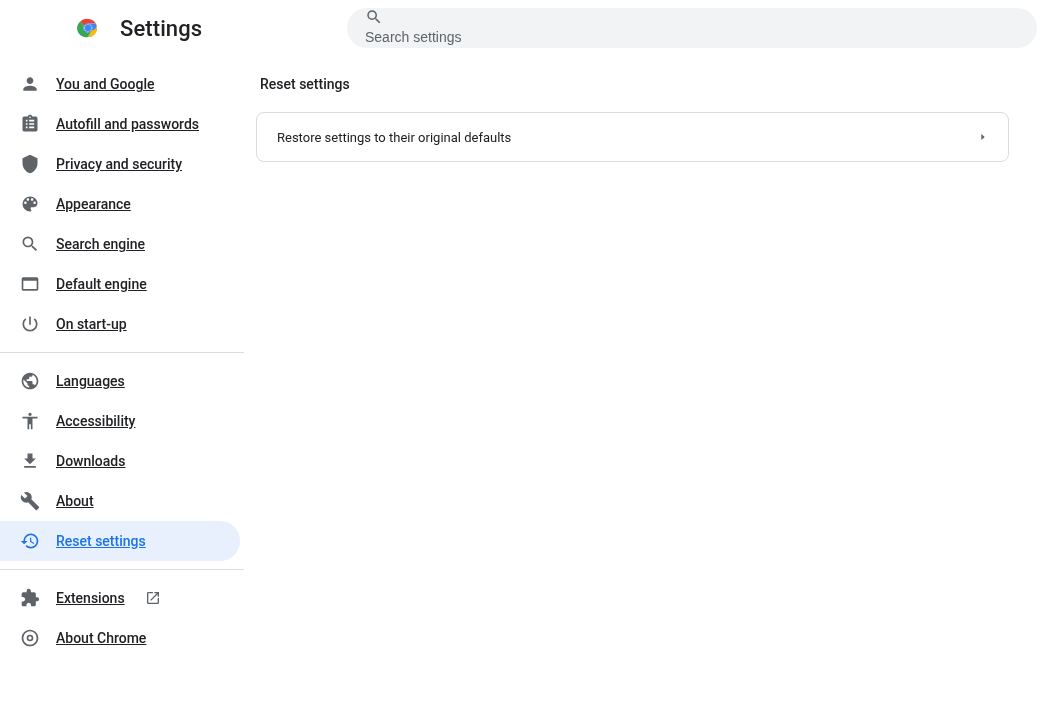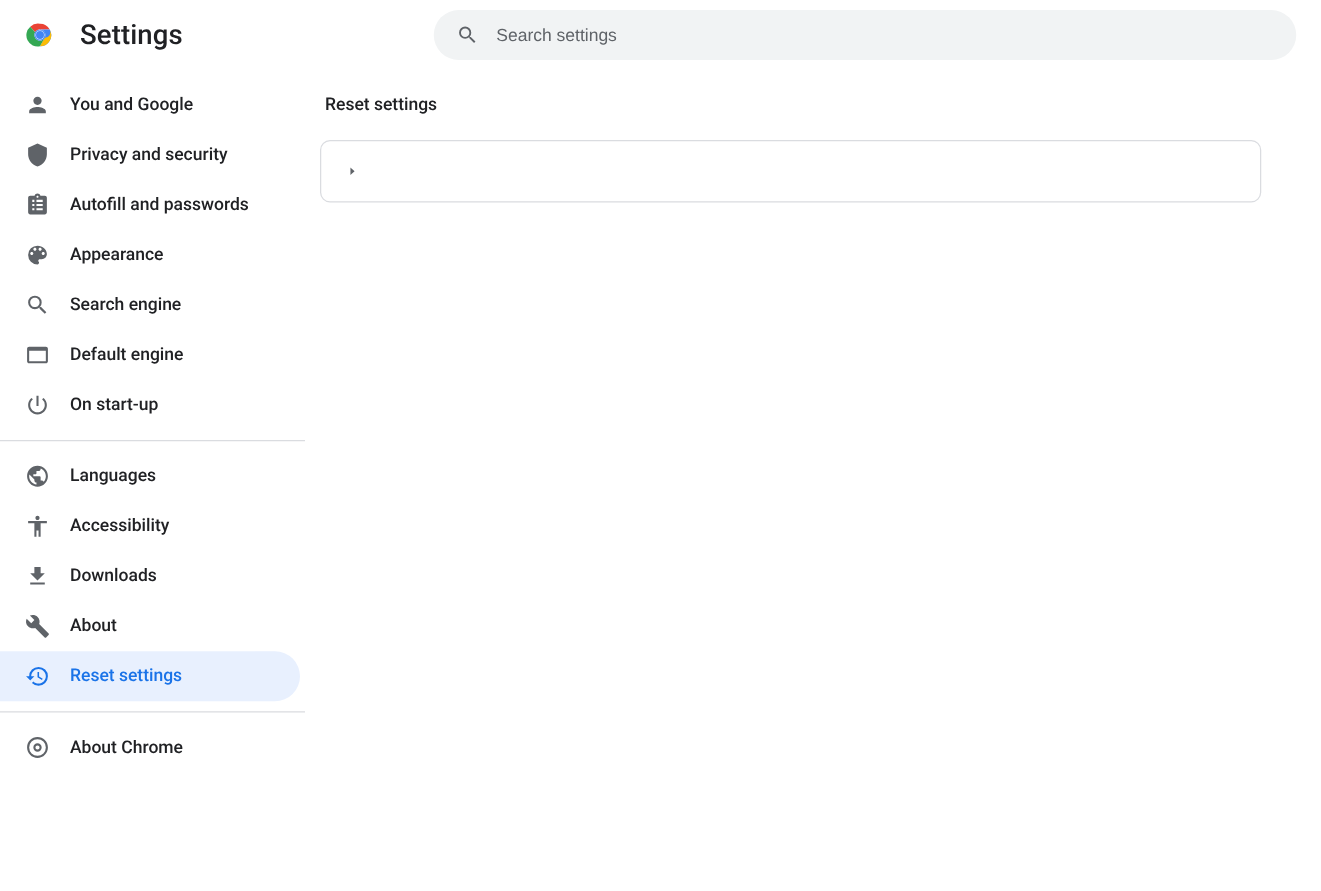--- a/index.html
+++ b/index.html
@@ -12,21 +12,22 @@
       background: #ffffff;
       color: #202124;
       width: 1057px;
       height: 713px;
       overflow: hidden;
     }
     .header {
       display: flex;
       align-items: center;
       height: 56px;
-      padding: 0 20px 0 20px;
+      padding: 0 20px 0 32px;
+      margin-left: 44px;
     }
     .chrome-logo {
       width: 24px;
       height: 24px;
       margin-right: 20px;
       flex-shrink: 0;
     }
     .header-title {
       font-size: 22px;
       font-weight: 500;
@@ -35,20 +36,21 @@
     }
     .search-container {
       margin-left: auto;
       width: 690px;
       height: 40px;
       background: #f1f3f4;
       border-radius: 20px;
       display: flex;
       padding: 0 18px;
       position: relative;
+      flex-direction: column;
     }
     .search-icon-header {
       color: #5f6368;
       margin-right: 14px;
       display: flex;
       align-items: center;
     }
     .search-input {
       border: none;
       background: transparent;
@@ -70,20 +72,21 @@
     }
     .nav-item {
       display: flex;
       align-items: center;
       height: 40px;
       padding-left: 20px;
       cursor: pointer;
       border-radius: 0 20px 20px 0;
       margin-right: 16px;
       color: #202124;
+      text-decoration: underline;
     }
     .nav-item.active {
       background: #e8f0fe;
       color: #1a73e8;
     }
     .nav-item.active .nav-icon svg {
       color: #1a73e8;
     }
     .nav-icon {
       width: 20px;
@@ -187,35 +190,35 @@
         <svg width="20" height="20" viewBox="0 0 24 24">
             <path d="M12 12c2.21 0 4-1.79 4-4s-1.79-4-4-4-4 1.79-4 4 1.79 4 4 4zm0 2c-2.67 0-8 1.34-8 4v2h16v-2c0-2.66-5.33-4-8-4z"></path>
           </svg>
       </span>
       <span class="nav-label">You and Google</span>
     </div>
 
     <div class="nav-item">
       <span class="nav-icon">
         <svg width="20" height="20" viewBox="0 0 24 24">
+            <path d="M19 3h-4.18C14.4 1.84 13.3 1 12 1s-2.4.84-2.82 2H5c-1.1 0-2 .9-2 2v14c0 1.1.9 2 2 2h14c1.1 0 2-.9 2-2V5c0-1.1-.9-2-2-2zm-7 0c.55 0 1 .45 1 1s-.45 1-1 1-1-.45-1-1 .45-1 1-1zM9 17H7v-2h2v2zm0-4H7v-2h2v2zm0-4H7V7h2v2zm8 8h-6v-2h6v2zm0-4h-6v-2h6v2zm0-4h-6V7h6v2z"></path>
+          </svg>
+      </span>
+      <span class="nav-label">Autofill and passwords</span>
+    </div>
+
+    <div class="nav-item">
+      <span class="nav-icon">
+        <svg width="20" height="20" viewBox="0 0 24 24">
             <path d="M12 1L3 5v6c0 5.55 3.84 10.74 9 12 5.16-1.26 9-6.45 9-12V5l-9-4z"></path>
           </svg>
       </span>
       <span class="nav-label">Privacy and security</span>
     </div>
 
-    <div class="nav-item">
-      <span class="nav-icon">
-        <svg width="20" height="20" viewBox="0 0 24 24">
-            <path d="M19 3h-4.18C14.4 1.84 13.3 1 12 1s-2.4.84-2.82 2H5c-1.1 0-2 .9-2 2v14c0 1.1.9 2 2 2h14c1.1 0 2-.9 2-2V5c0-1.1-.9-2-2-2zm-7 0c.55 0 1 .45 1 1s-.45 1-1 1-1-.45-1-1 .45-1 1-1zM9 17H7v-2h2v2zm0-4H7v-2h2v2zm0-4H7V7h2v2zm8 8h-6v-2h6v2zm0-4h-6v-2h6v2zm0-4h-6V7h6v2z"></path>
-          </svg>
-      </span>
-      <span class="nav-label">Autofill and passwords</span>
-    </div>
-
 
     <div class="nav-item">
       <span class="nav-icon">
         <svg width="20" height="20" viewBox="0 0 24 24">
             <path d="M12 3a9 9 0 000 18c.83 0 1.5-.67 1.5-1.5 0-.39-.15-.74-.39-1.01-.23-.26-.38-.61-.38-.99 0-.83.67-1.5 1.5-1.5H16c2.76 0 5-2.24 5-5 0-4.42-4.03-8-9-8zm-5.5 9c-.83 0-1.5-.67-1.5-1.5S5.67 9 6.5 9 8 9.67 8 10.5 7.33 12 6.5 12zm3-4C8.67 8 8 7.33 8 6.5S8.67 5 9.5 5s1.5.67 1.5 1.5S10.33 8 9.5 8zm5 0c-.83 0-1.5-.67-1.5-1.5S13.67 5 14.5 5s1.5.67 1.5 1.5S15.33 8 14.5 8zm3 4c-.83 0-1.5-.67-1.5-1.5S16.67 9 17.5 9s1.5.67 1.5 1.5-.67 1.5-1.5 1.5z"></path>
           </svg>
       </span>
       <span class="nav-label">Appearance</span>
     </div>
 
@@ -288,36 +291,50 @@
       <span class="nav-icon">
         <svg width="20" height="20" viewBox="0 0 24 24">
             <path d="M13 3a9 9 0 00-9 9H1l3.89 3.89.07.14L9 12H6c0-3.87 3.13-7 7-7s7 3.13 7 7-3.13 7-7 7c-1.93 0-3.68-.79-4.94-2.06l-1.42 1.42A8.954 8.954 0 0013 21a9 9 0 000-18zm-1 5v5l4.28 2.54.72-1.21-3.5-2.08V8H12z"></path>
           </svg>
       </span>
       <span class="nav-label">Reset settings</span>
     </div>
 
     <div class="divider"></div>
 
+    <div class="nav-item">
+      <span class="nav-icon">
+        <svg width="20" height="20" viewBox="0 0 24 24">
+            <path d="M20.5 11H19V7c0-1.1-.9-2-2-2h-4V3.5a2.5 2.5 0 00-5 0V5H4c-1.1 0-1.99.9-1.99 2v3.8H3.5c1.49 0 2.7 1.21 2.7 2.7s-1.21 2.7-2.7 2.7H2V20c0 1.1.9 2 2 2h3.8v-1.5c0-1.49 1.21-2.7 2.7-2.7s2.7 1.21 2.7 2.7V22H17c1.1 0 2-.9 2-2v-4h1.5a2.5 2.5 0 000-5z"></path>
+          </svg>
+      </span>
+      <span class="nav-label">Extensions</span>
+      <span class="ext-icon">
+        <svg width="16" height="16" viewBox="0 0 24 24">
+            <path d="M19 19H5V5h7V3H5a2 2 0 00-2 2v14a2 2 0 002 2h14c1.1 0 2-.9 2-2v-7h-2v7zM14 3v2h3.59l-9.83 9.83 1.41 1.41L19 6.41V10h2V3h-7z"></path>
+          </svg>
+      </span>
+    </div>
 
     <div class="nav-item">
       <span class="nav-icon">
         <svg width="20" height="20" viewBox="0 0 24 24">
             <path d="M12 20a8 8 0 100-16 8 8 0 000 16zm0 2C6.48 22 2 17.52 2 12S6.48 2 12 2s10 4.48 10 10-4.48 10-10 10zm0-14a4 4 0 100 8 4 4 0 000-8zm0 6a2 2 0 110-4 2 2 0 010 4z"></path>
           </svg>
       </span>
       <span class="nav-label">About Chrome</span>
     </div>
 
   </nav>
 
   <main class="main">
     <h2 class="section-title">Reset settings</h2>
     <div class="card">
       <div class="card-row">
+        <span class="card-row-label">Restore settings to their original defaults</span>
         <span class="chevron-right">
           <svg width="10" height="10" viewBox="0 0 24 24">
               <path d="M8 5l8 7-8 7z"></path>
             </svg>
         </span>
       </div>
     </div>
   </main>
 </div>
 

